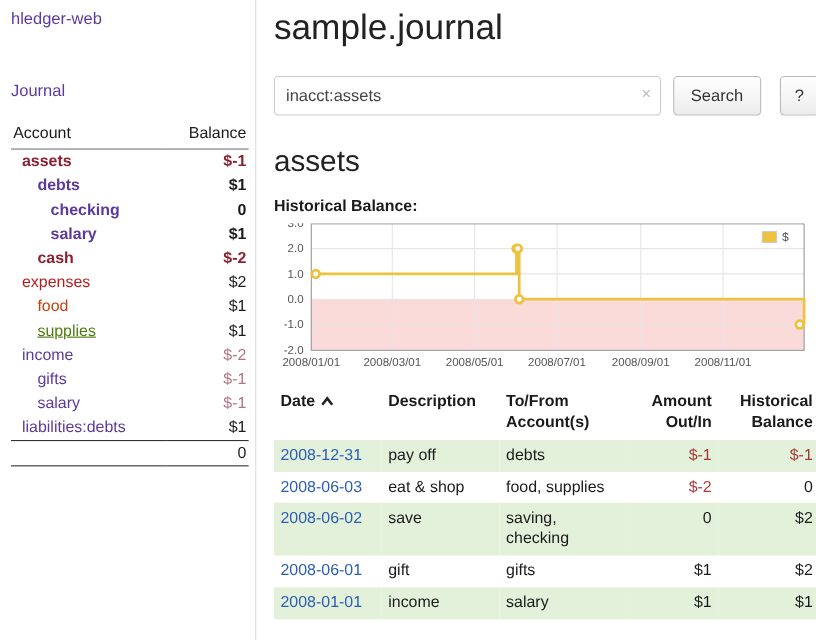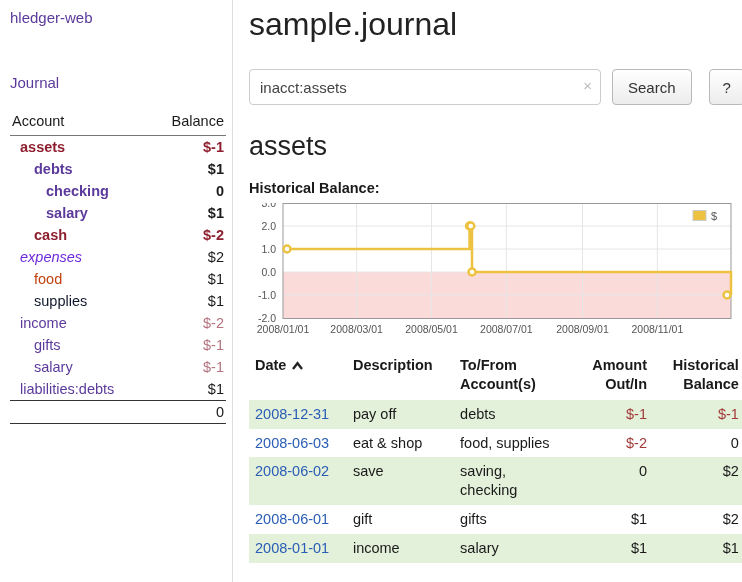--- a/index.html
+++ b/index.html
@@ -97,29 +97,29 @@
           </tr>
           <tr>
             <td class="acct d3 b"><a href="#" style="color: rgb(91, 58, 155);">salary</a></td>
             <td class="bal b" style="color: rgb(26, 26, 26);">$1</td>
           </tr>
           <tr>
             <td class="acct d2 b"><a href="#" style="color: rgb(142, 31, 46);">cash</a></td>
             <td class="bal b" style="color: rgb(142, 31, 46);">$-2</td>
           </tr>
           <tr>
-            <td class="acct d1"><a href="#" style="color: #6d28d9; font-style: italic;">expenses</a></td>
+            <td class="acct d1"><a href="#" style="color: #b91c1c;">expenses</a></td>
             <td class="bal" style="color: rgb(26, 26, 26);">$2</td>
           </tr>
           <tr>
             <td class="acct d2"><a href="#" style="color: #c2410c; margin-top: 34px;">food</a></td>
             <td class="bal" style="color: rgb(26, 26, 26);">$1</td>
           </tr>
           <tr>
-            <td class="acct d2"><a href="#" style="color: #0f172a;">supplies</a></td>
+            <td class="acct d2"><a href="#" style="color: #4d7c0f; text-decoration: underline;">supplies</a></td>
             <td class="bal" style="color: rgb(26, 26, 26);">$1</td>
           </tr>
           <tr>
             <td class="acct d1"><a href="#" style="color: rgb(91, 58, 155);">income</a></td>
             <td class="bal" style="color: rgb(179, 115, 127);">$-2</td>
           </tr>
           <tr>
             <td class="acct d2"><a href="#" style="color: rgb(91, 58, 155);">gifts</a></td>
             <td class="bal" style="color: rgb(179, 115, 127);">$-1</td>
           </tr>

